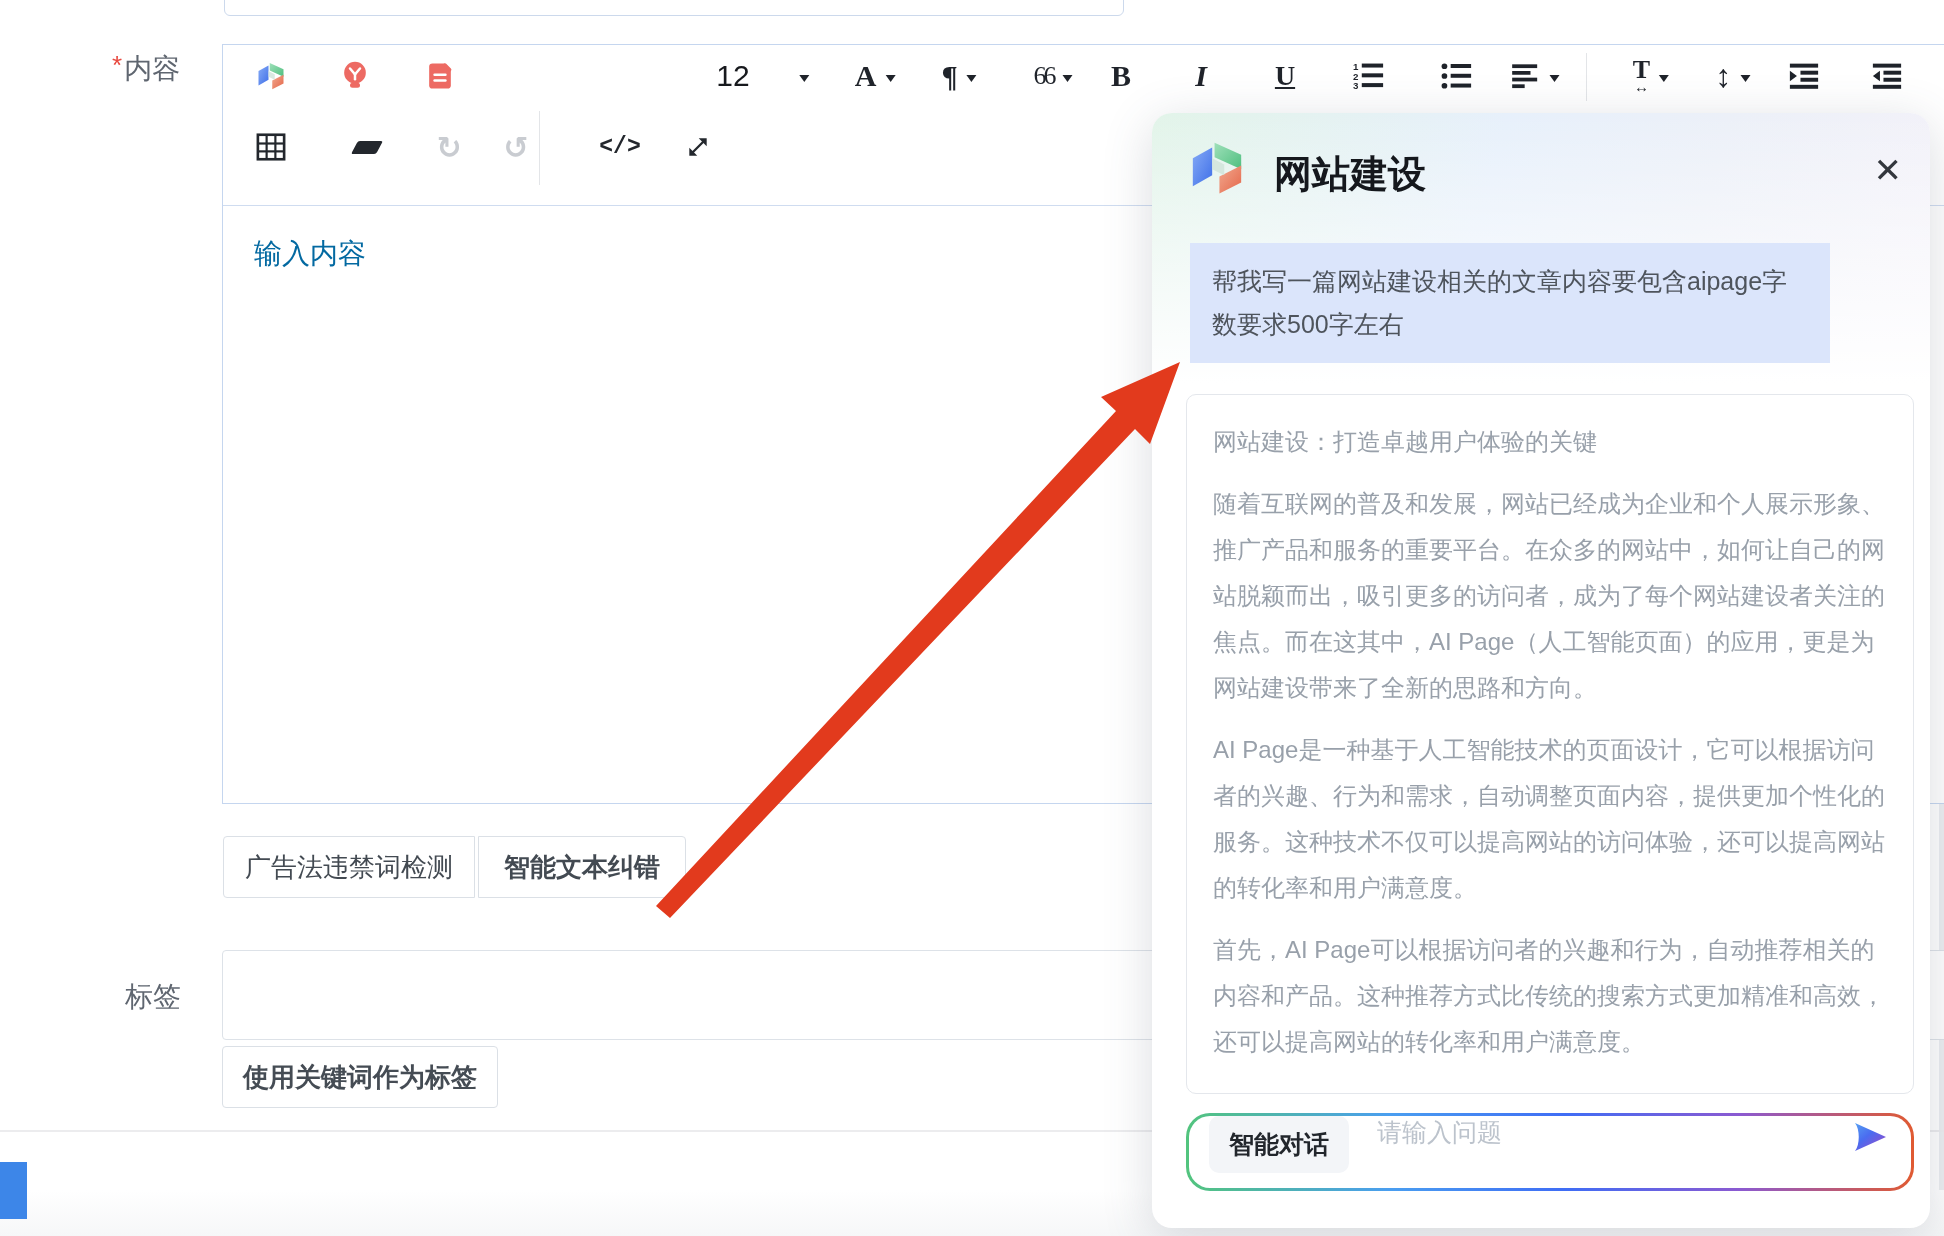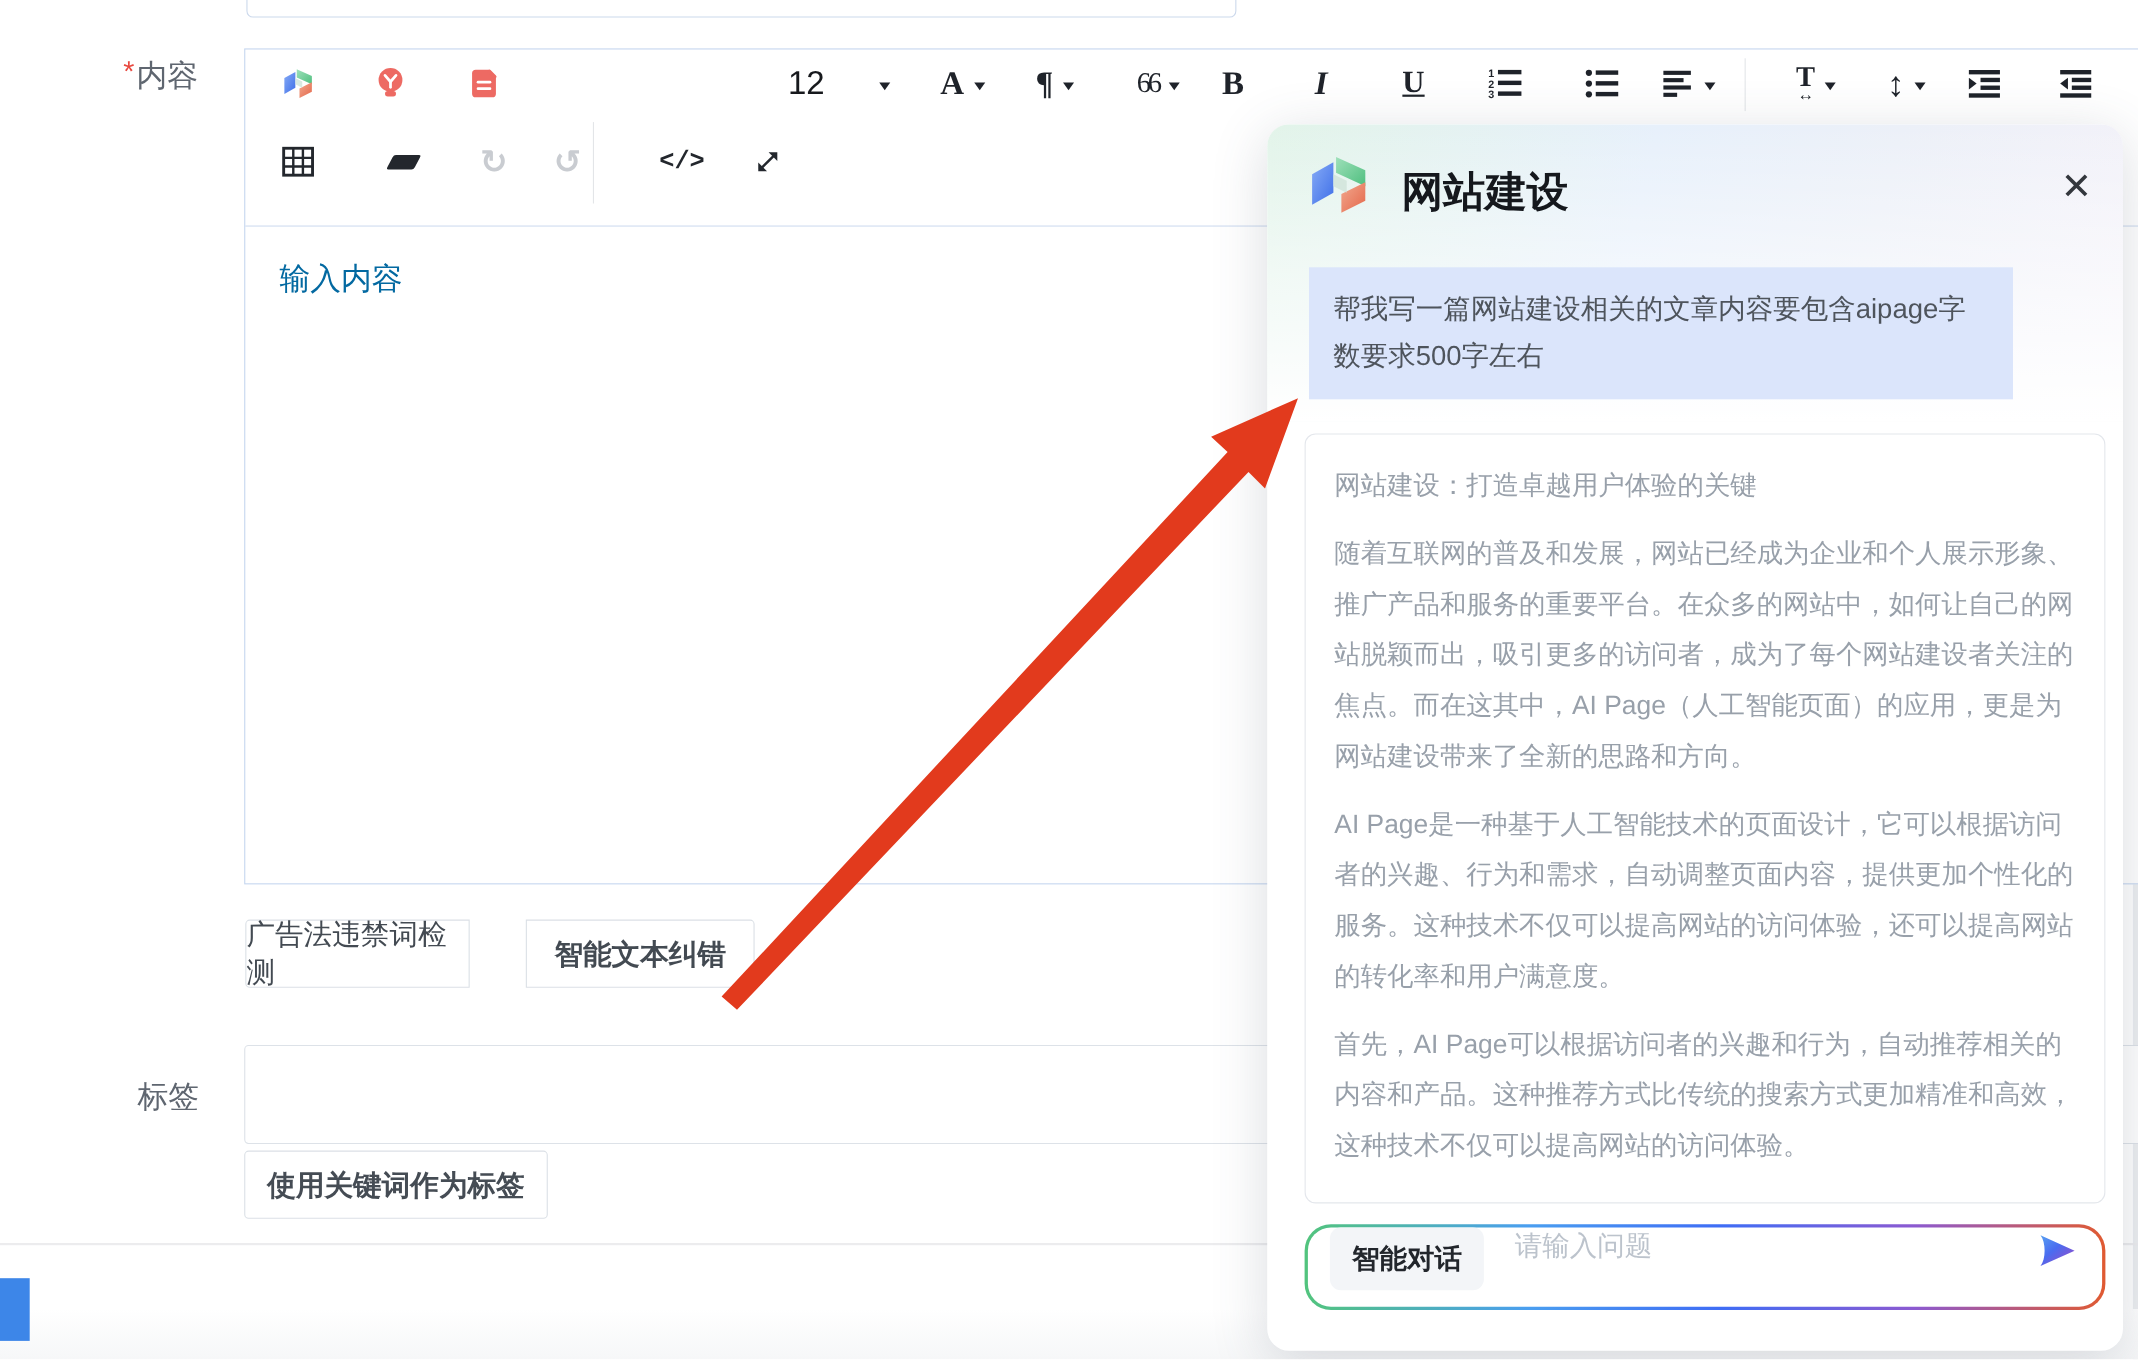--- a/index.html
+++ b/index.html
@@ -30,21 +30,21 @@
   .lineh{font-size:32px;font-weight:bold;}
   .vdiv1{position:absolute;left:1363px;top:8px;width:1px;height:48px;background:#e3e5e8;}
   .vdiv2{position:absolute;left:316px;top:66px;width:1px;height:74px;background:#e3e5e8;}
   .gray-ic{color:#c9ccd1;font-size:30px;font-weight:bold;}
   .code-ic{font-family:"Liberation Mono","DejaVu Sans Mono",monospace;font-size:23px;font-weight:bold;}
   .eraser{width:25px;height:13px;background:#23272d;transform:skewX(-28deg);border-radius:2px;}
   .placeholder{color:#0369a1;font-size:28px;}
   .editor-ph{left:31px;top:190px;}
 
   .btn{box-sizing:border-box;background:#fff;border:1px solid #dbe0e6;display:flex;align-items:center;justify-content:center;color:#434a52;font-size:26px;cursor:pointer;}
-  .btn-check1{left:223px;top:836px;width:204px;height:62px;border-radius:4px 0 0 4px;font-weight:500;z-index:3;}
+  .btn-check1{left:223px;top:836px;width:252px;height:62px;border-radius:4px 0 0 4px;font-weight:500;z-index:3;}
   .btn-check2{left:478px;top:836px;width:208px;height:62px;border-radius:0 4px 4px 0;font-weight:700;z-index:3;}
   .tag-input{left:222px;top:950px;width:1740px;height:90px;background:#fff;border:1px solid #dde2e8;border-radius:4px;box-sizing:border-box;z-index:3;}
   .btn-kw{left:222px;top:1046px;width:276px;height:62px;border-radius:4px;font-weight:700;color:#454c54;z-index:3;}
 
   .page-divider{left:0;top:1130px;width:1944px;height:2px;background:#ececee;z-index:2;}
   .footer-band{left:0;top:1190px;width:1944px;height:46px;background:linear-gradient(180deg,#ffffff,#f6f7f8);z-index:2;}
   .blue-chip{left:0;top:1162px;width:27px;height:57px;background:#3d86e8;z-index:4;}
   .right-strip{left:1939px;top:198px;width:5px;height:1038px;background:#eceef1;z-index:1;}
 
   
@@ -273,21 +273,21 @@
       </svg>
     <div class="panel-title">网站建设</div>
     <div class="panel-close">✕</div>
 
     <div class="bubble">帮我写一篇网站建设相关的文章内容要包含aipage字数要求500字左右</div>
 
     <div class="ai-box" id="reply-box">
         <p>网站建设：打造卓越用户体验的关键</p>
         <p>随着互联网的普及和发展，网站已经成为企业和个人展示形象、推广产品和服务的重要平台。在众多的网站中，如何让自己的网站脱颖而出，吸引更多的访问者，成为了每个网站建设者关注的焦点。而在这其中，AI Page（人工智能页面）的应用，更是为网站建设带来了全新的思路和方向。</p>
         <p>AI Page是一种基于人工智能技术的页面设计，它可以根据访问者的兴趣、行为和需求，自动调整页面内容，提供更加个性化的服务。这种技术不仅可以提高网站的访问体验，还可以提高网站的转化率和用户满意度。</p>
-        <p>首先，AI Page可以根据访问者的兴趣和行为，自动推荐相关的内容和产品。这种推荐方式比传统的搜索方式更加精准和高效，这种技术不仅可以提高网站的访问体验。</p>
+        <p>首先，AI Page可以根据访问者的兴趣和行为，自动推荐相关的内容和产品。这种推荐方式比传统的搜索方式更加精准和高效，还可以提高网站的转化率和用户满意度。</p>
       </div>
 
     <div class="chat-wrap">
       <div class="chat-inner">
         <span class="mode-pill">智能对话</span>
         <span class="chat-ph">请输入问题</span>
         <span class="send">
           <svg width="42" height="42" viewBox="0 0 42 42">
             <path d="M6,7 L37,21 L6,35 C11,29 11,13 6,7 Z" fill="url(#gSend)"></path>
           </svg>

